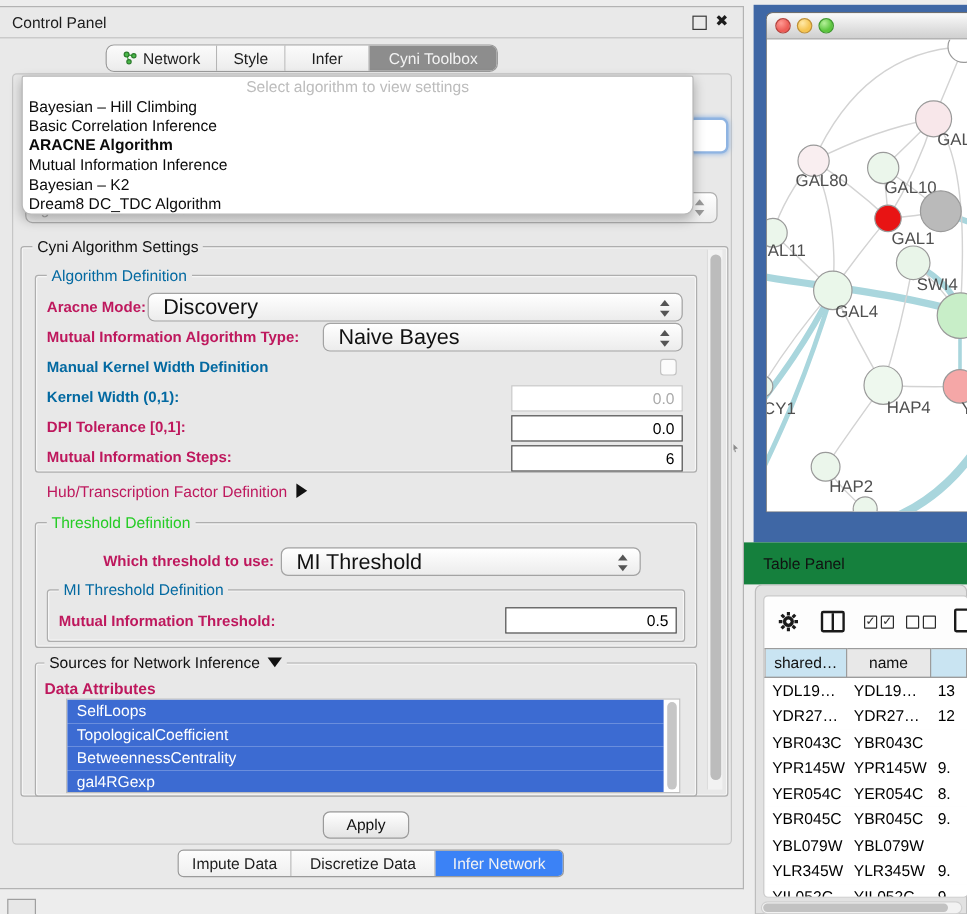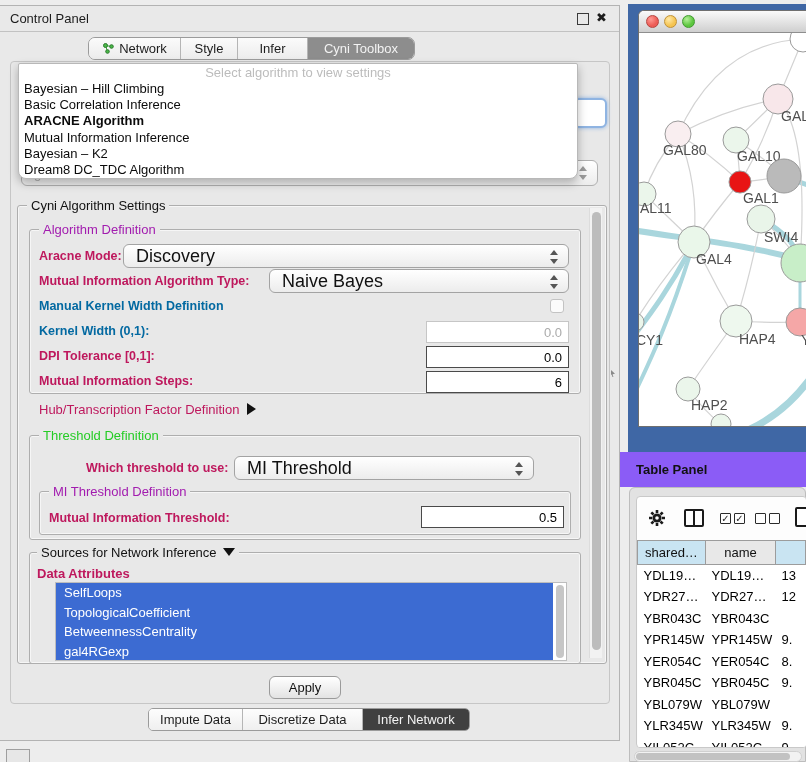--- a/index.html
+++ b/index.html
@@ -24,21 +24,21 @@
   .tab.selected { background:#8d8d8d; color:#f3f3f3; }
 
   
   .cp-body { position:absolute; left:10px; top:55px; width:600px; height:643px;
     background:#e8e8e8; border:1px solid #c6c6c6; border-radius:4px; }
 
   
   .groupbox { position:absolute; border:1px solid #aeaeae; border-radius:3px;
     box-shadow:inset 0 0 0 1px #f6f6f6; }
   .group-title { position:absolute; background:#e8e8e8; padding:0 4px; font-size:13px; color:#111; white-space:nowrap; }
-  .t-blue { color:#a21caf; } .t-green { color:#25cc25; }
+  .t-blue { color:#0369a1; } .t-green { color:#25cc25; }
 
   .lbl { position:absolute; font-size:12.5px; font-weight:bold; color:#be185d; white-space:nowrap; }
   .lbl.disabled { color:#0369a1; }
 
   .combo { position:absolute; height:24px; background:linear-gradient(#ffffff,#ececec);
     border:1px solid #a3a3a3; border-radius:6px; font-size:18px; color:#111;
     display:flex; align-items:center; padding-left:12px; }
   .stepper { position:absolute; right:9px; top:4px; width:9px; height:16px; }
   .stepper i { position:absolute; left:0; width:0; height:0; border-left:4.5px solid transparent; border-right:4.5px solid transparent; }
   .stepper .up { top:1px; border-bottom:5px solid #555; }
@@ -62,21 +62,21 @@
 
   .apply-btn { position:absolute; left:258px; top:614px; width:72px; height:23px;
     background:linear-gradient(#ffffff,#e3e3e3); border:1px solid #9a9a9a; border-radius:6px;
     font-size:13px; color:#111; text-align:center; padding-top:3px; }
 
   .bottom-tab-group { position:absolute; left:148px; top:702px; height:23px; display:flex;
     border:1px solid #9b9b9b; border-radius:5px; overflow:hidden; }
   .btab { height:100%; display:flex; align-items:center; justify-content:center; font-size:13px; color:#1d1d1d;
     background:linear-gradient(#fdfdfd,#efefef); border-right:1px solid #b5b5b5; }
   .btab:last-child { border-right:none; }
-  .btab.selected { background:#404040; color:#f3f3f3; }
+  .btab.selected { background:#3b82f6; color:#f3f3f3; }
 
   
   .popup { position:absolute; left:18px; top:57px; width:560px; height:116px; z-index:50;
     background:#fff; border:1px solid #b8b8b8; border-radius:2px 2px 8px 8px;
     box-shadow:0 4px 10px rgba(0,0,0,.28); overflow:hidden; }
   .popup-placeholder { height:17px; text-align:center; color:#bcbcbc; font-size:13px; padding-top:1px; }
   .popup-item { height:16.2px; font-size:13px; color:#0b0b0b; padding-left:5px; white-space:nowrap; }
   .popup-item.bold { font-weight:bold; }
 
   .hidden-combo { position:absolute; left:10px; top:98px; width:577px; height:26px; z-index:2;
@@ -95,21 +95,21 @@
   .net-window { position:absolute; left:10px; top:6px; width:180px; height:417px;
     border:1px solid #6f6f6f; border-right:none; border-radius:6px 0 0 0; overflow:hidden; background:#fff; }
   .net-titlebar { position:relative; height:22px; background:linear-gradient(#fafafa,#cfcfcf); border-bottom:1px solid #8e8e8e; }
   .light { position:absolute; top:4px; width:13px; height:13px; border-radius:50%; }
   .light.red { left:7px; background:radial-gradient(circle at 35% 30%,#ff9a93,#ed5d57 60%); border:1px solid #b5443f; }
   .light.yellow { left:25px; background:radial-gradient(circle at 35% 30%,#ffe9a8,#f5c451 60%); border:1px solid #bf9136; }
   .light.green { left:43px; background:radial-gradient(circle at 35% 30%,#b4f099,#5dc63f 60%); border:1px solid #3f9a2f; }
   .net-canvas-wrap { position:relative; width:180px; height:394px; overflow:hidden; background:#fff; }
 
   
-  .table-strip { position:absolute; left:620px; top:452px; width:186px; height:35px; background:#8b5cf6;font-weight:bold; }
+  .table-strip { position:absolute; left:620px; top:452px; width:186px; height:35px; background:#15803d; }
   .table-strip span { position:absolute; left:16px; top:10px; font-size:13px; color:#111; }
   .table-panel { position:absolute; left:629px; top:487px; width:177px; height:275px;
     background:#e2e2e2; border:1px solid #bdbdbd; border-radius:6px 6px 0 0; }
   .tp-inner { position:absolute; left:6px; top:8px; width:171px; height:252px;
     background:#fdfdfd; border:1px solid #c9c9c9; border-radius:4px; overflow:hidden; }
   .tp-toolbar { position:absolute; left:0; top:0; width:100%; height:42px; }
   .gear-wrap { position:absolute; left:11px; top:12px; }
   .split-icon { position:absolute; left:47px; top:12px; width:20px; height:18px; border:2px solid #1a1a1a; border-radius:2px; }
   .split-icon:before { content:""; position:absolute; left:7px; top:0; width:2px; height:14px; background:#1a1a1a; }
   .cb { position:absolute; width:11px; height:11px; border:1.6px solid #2a2a2a; border-radius:1px; font-size:10px; line-height:9px; text-align:center; color:#2a2a2a; font-weight:bold; }

